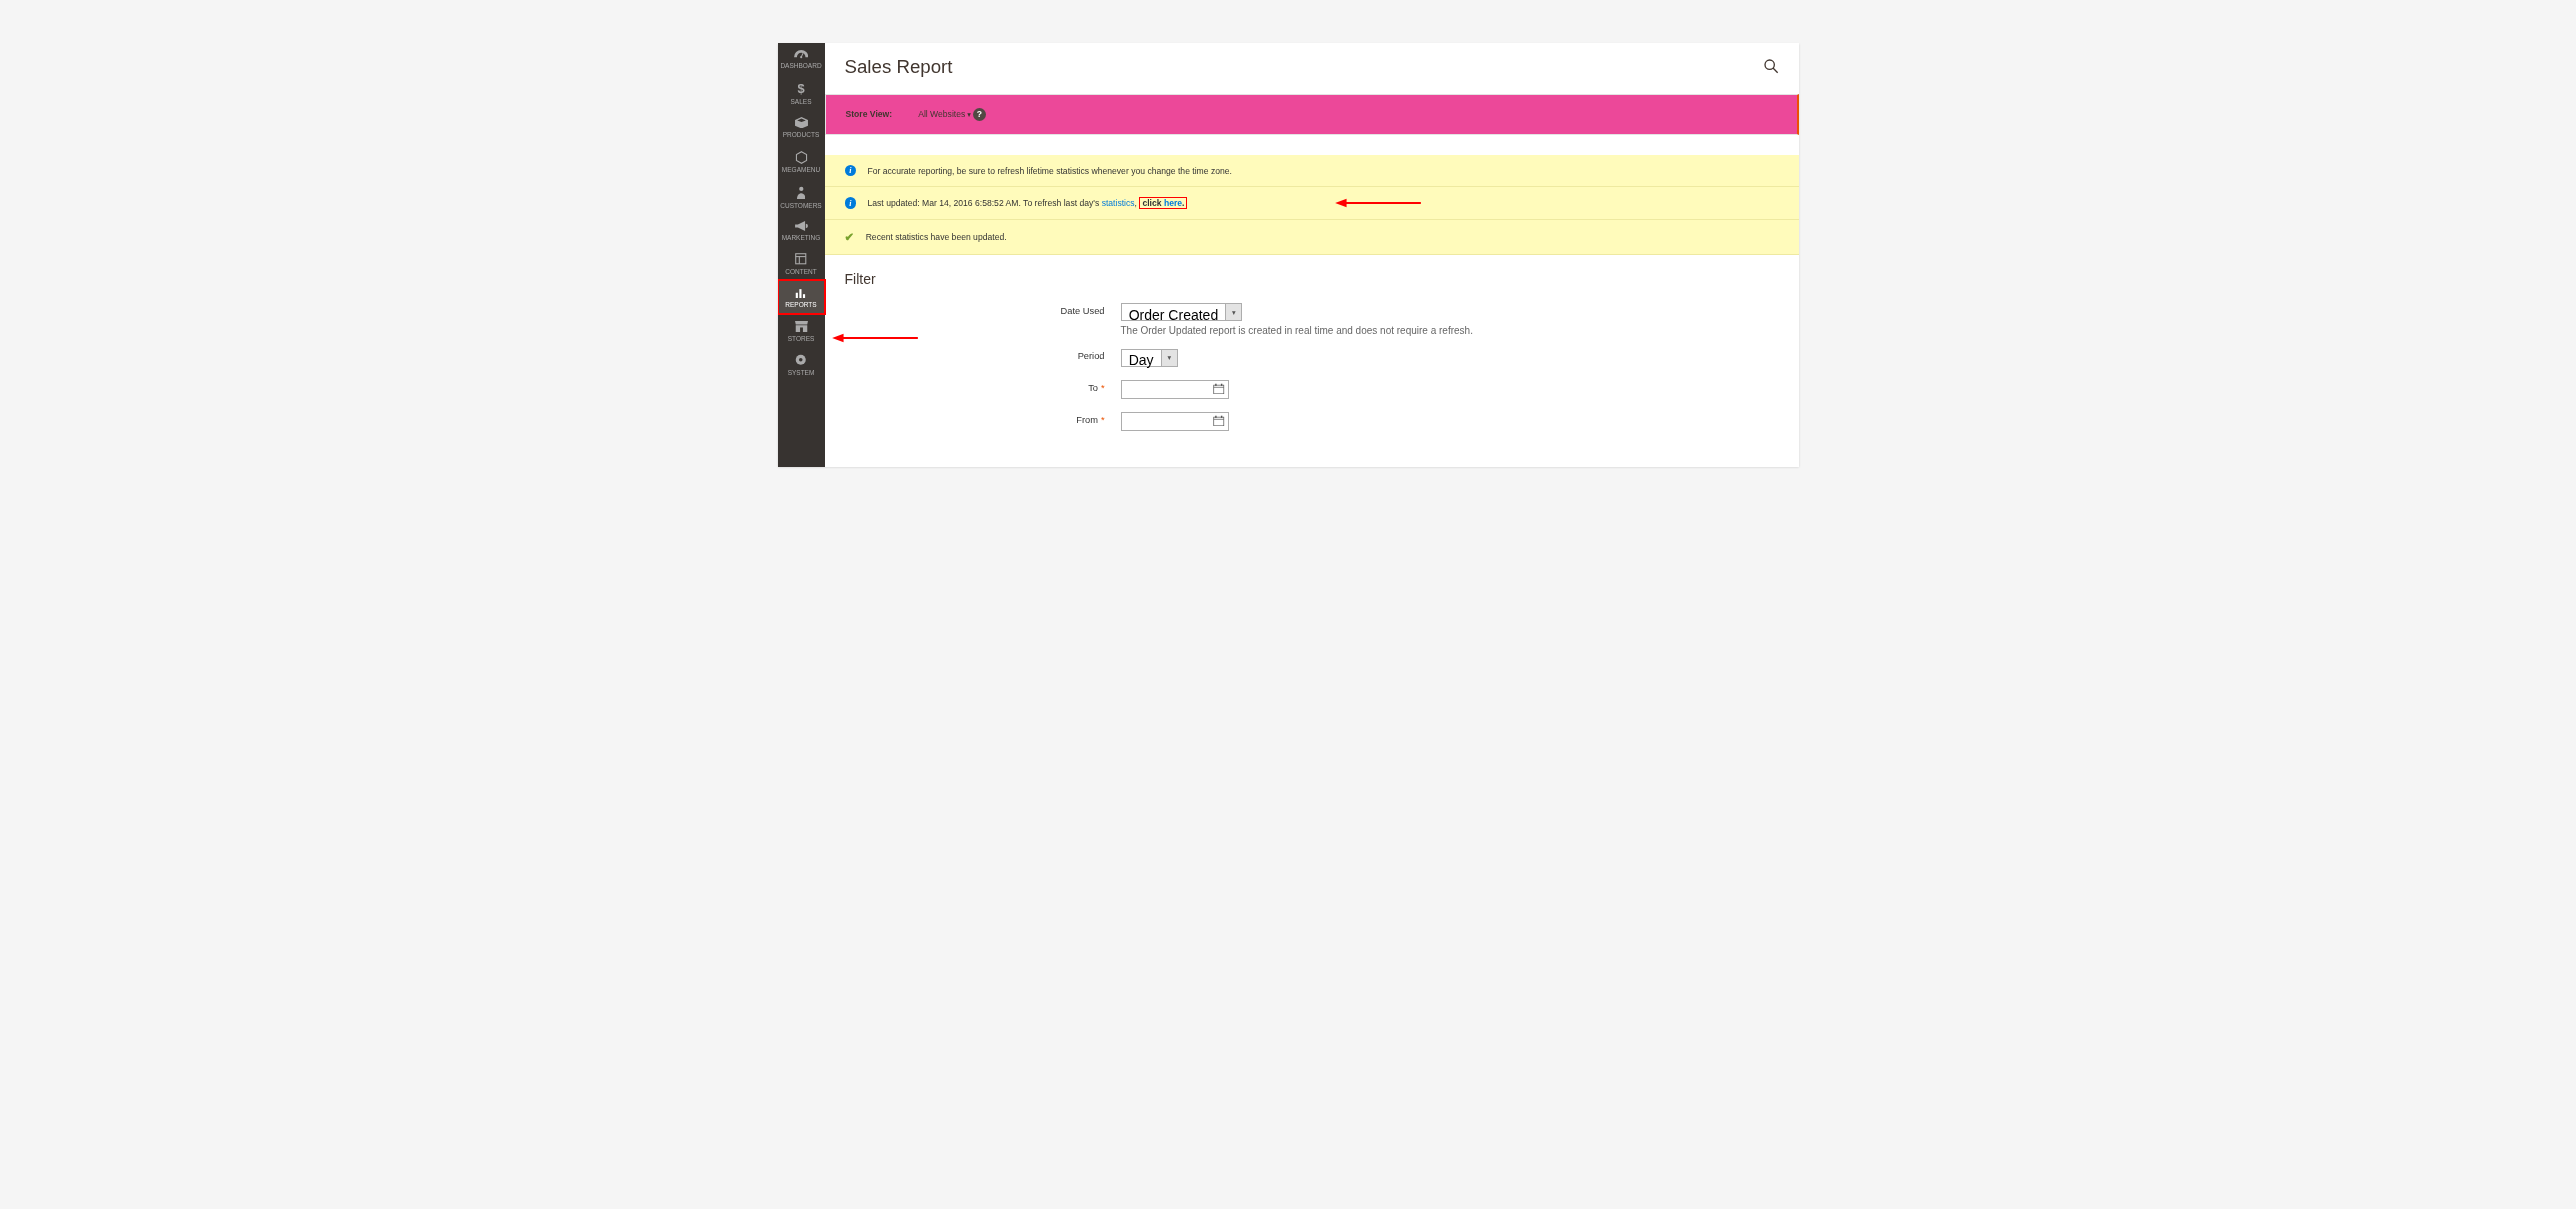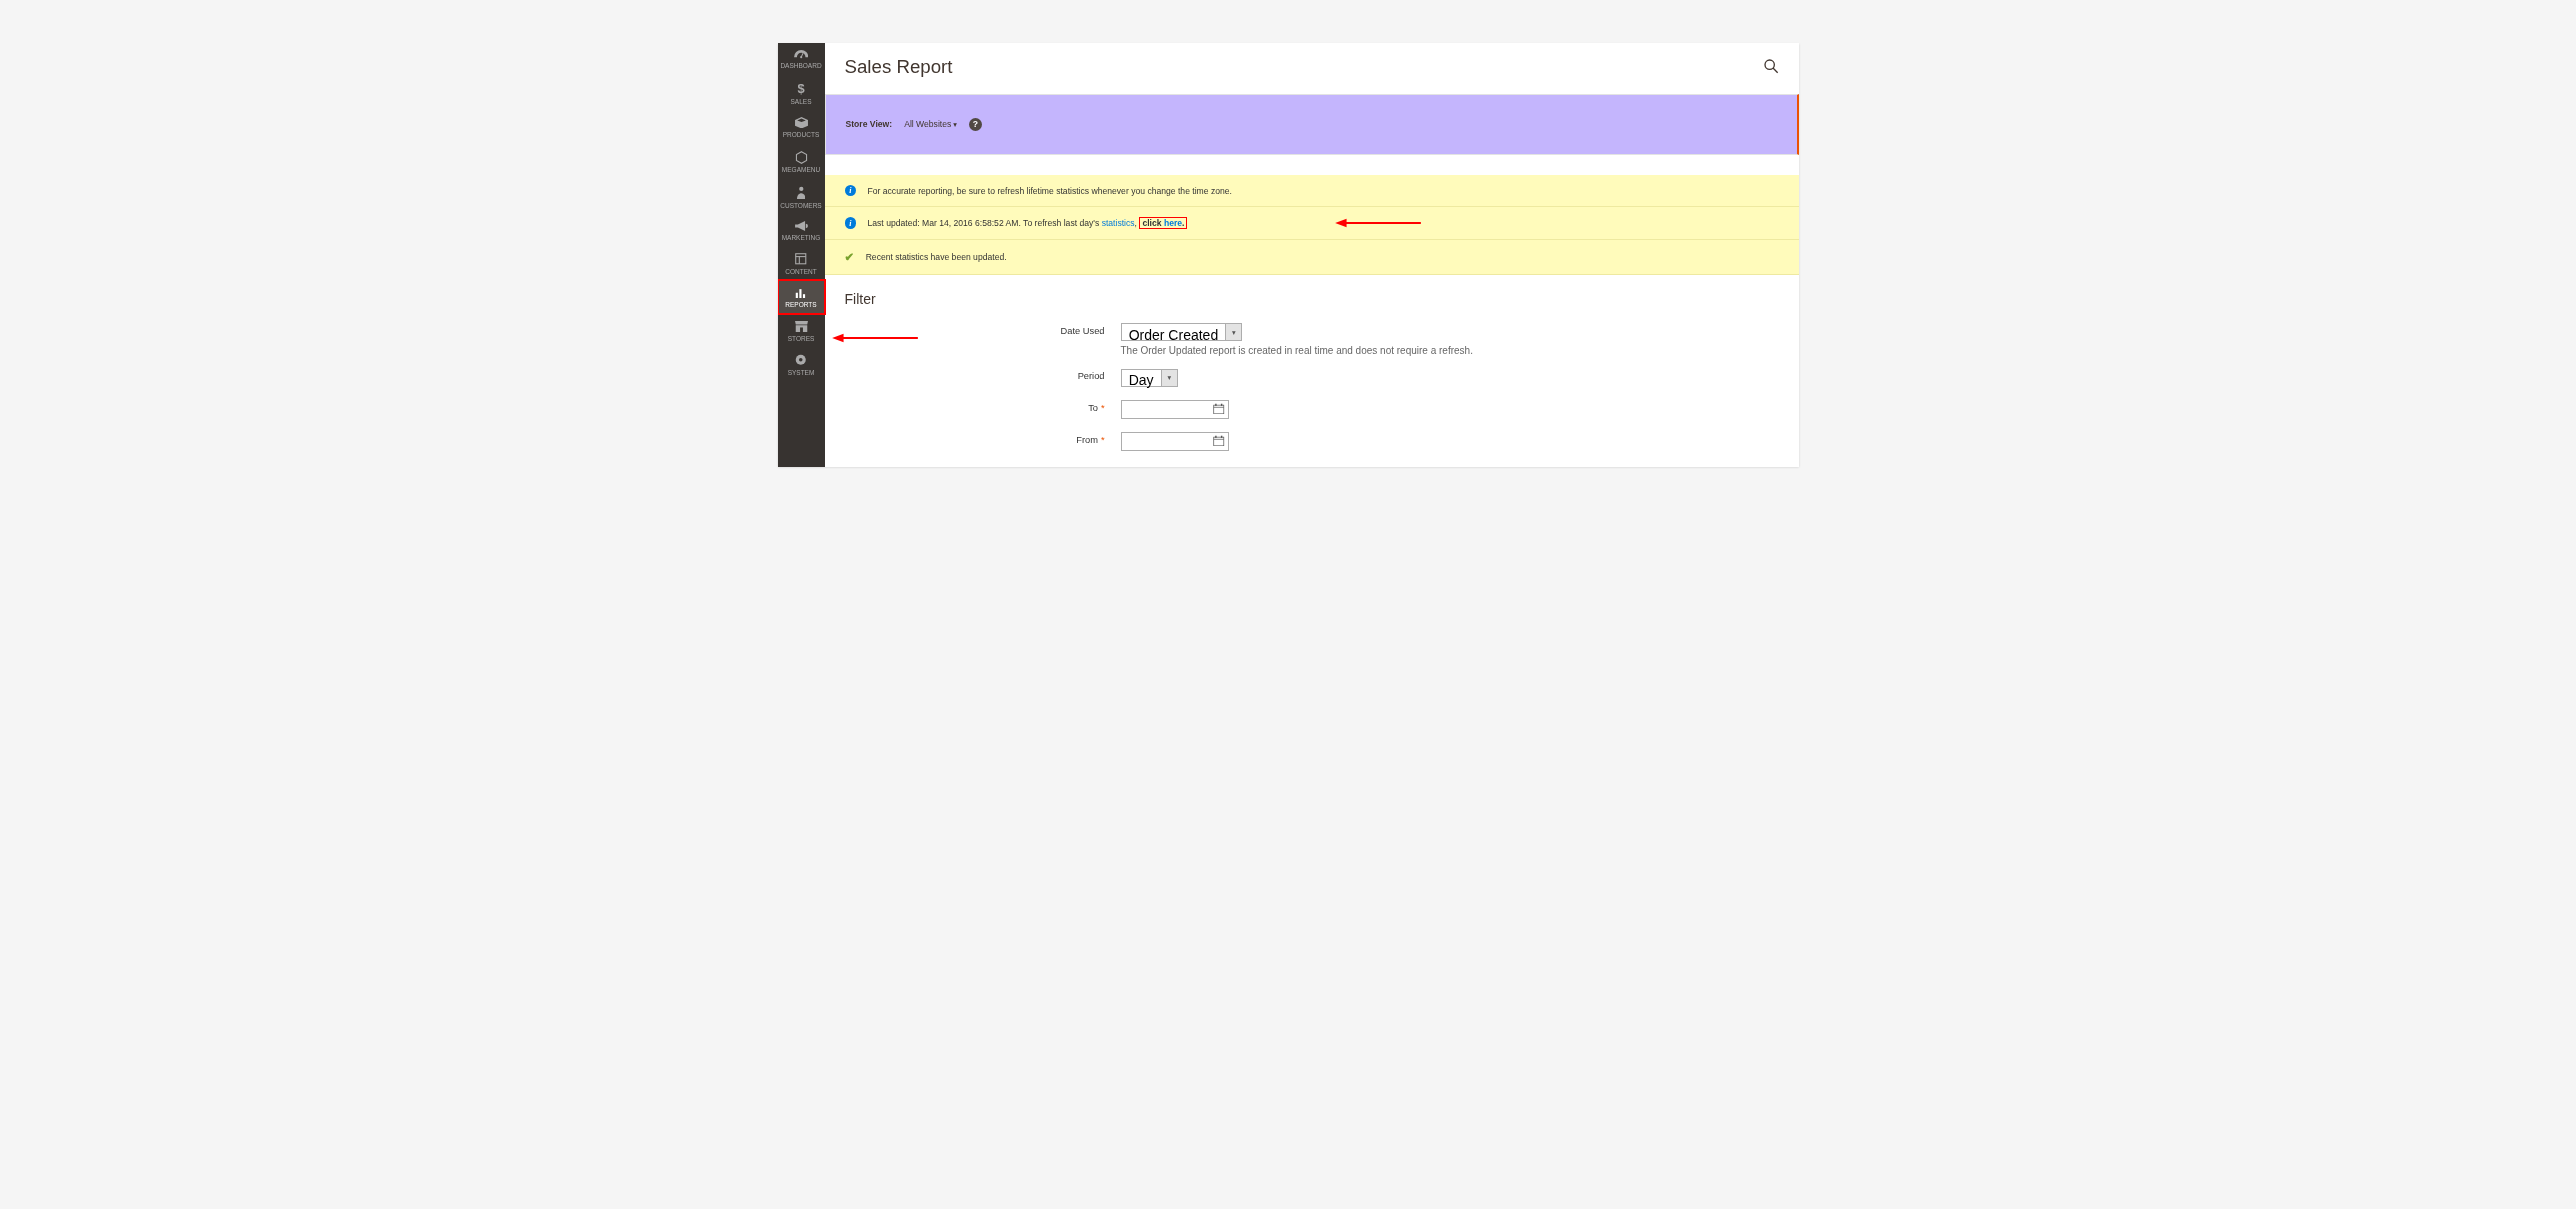--- a/index.html
+++ b/index.html
@@ -12,25 +12,25 @@
   
   .sidebar { width: 47px; background: #373330; display: flex; flex-direction: column; }
   .nav-item { text-align: center; padding: 6.5px 1.4px 5.8px; color: #aaa; font-size: 6.5px; cursor: pointer; }
   .nav-item svg { display:block; margin:0 auto 2.9px; }
   .nav-item.active { background: #524d49; color: #fff; outline: 2.2px solid #ff0000; outline-offset: -1.4px; }
   
   .main { flex: 1; display: flex; flex-direction: column; }
   .header { display: flex; align-items: center; justify-content: space-between; padding: 13px 20px 7.2px 20px; }
   .page-title { font-size: 18.7px; font-weight: 400; color: #41362f; }
   .search-btn svg { width: 16px; height: 16px; }
-  .scope-bar { background: #c4b5fd; border: 0.7px solid #e3e3e3; border-right: 2.2px solid #eb5202;
-               margin: 8.6px 0 0 0; padding: 23px 20px; display: flex; align-items: center; gap: 12px;
+  .scope-bar { background: #ec4899; border: 0.7px solid #e3e3e3; border-right: 2.2px solid #eb5202;
+               margin: 8.6px 0 0 0; padding: 13px 20px; display: flex; align-items: center; gap: 2px;
                font-size: 8.6px; color: #41362f; }
   .scope-label { font-weight: 700; }
-  .scope-select { font-size: 8.6px; color: #41362f; background: none; border: none; cursor: pointer; }
+  .scope-select { font-size: 8.6px; color: #41362f; background: none; border: none; cursor: pointer; margin-left: 24px; }
   .scope-select::after { content: " ▾"; font-size: 7.2px; }
   .help-icon { width: 13px; height: 13px; border-radius: 50%; background: #514943; color:#fff;
                display:inline-flex; align-items:center; justify-content:center; font-size:8.6px; font-weight:700; }
   
   .messages { margin-top: 20px; }
   .msg { background: #fffbbb; border-bottom: 0.7px solid #eee9a0; padding: 10px 20px; font-size: 8.6px; color: #333;
           display: flex; align-items: center; gap: 11.5px; position: relative; }
   .msg .info-icon { width:11.5px; height:11.5px; border-radius:50%; background:#007bdb; color:#fff;
                     display:inline-flex; align-items:center; justify-content:center; font-size:8px; font-weight:700;
                     font-style: italic; font-family: Georgia, serif; }

